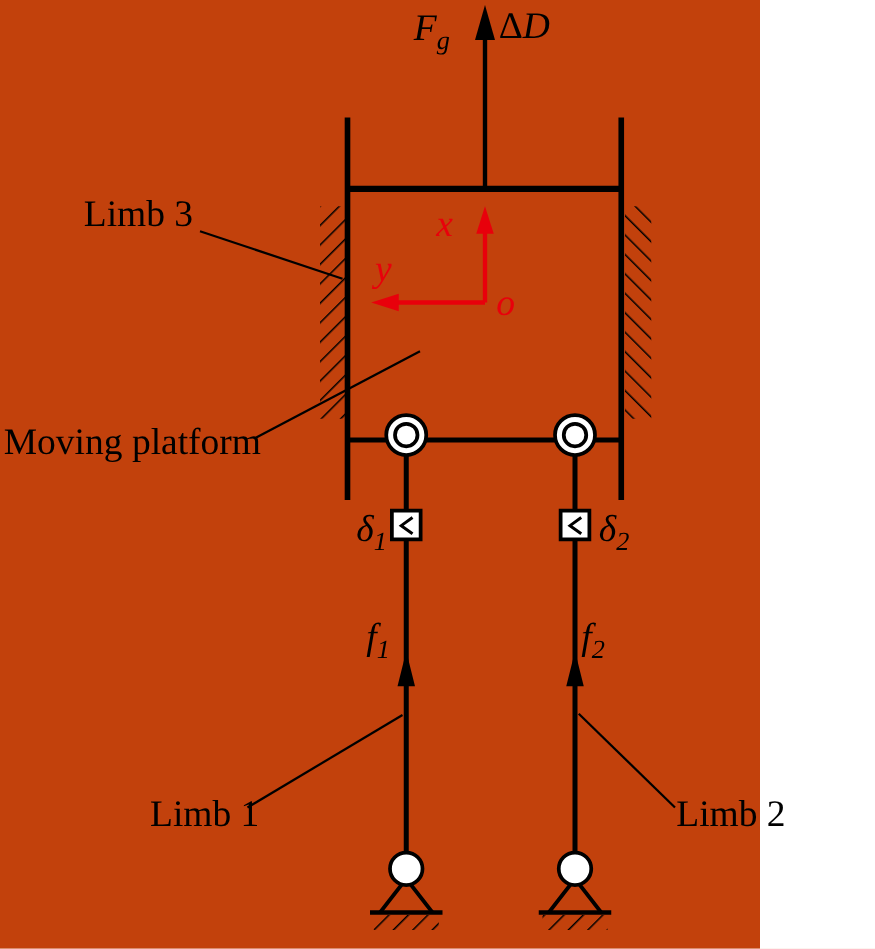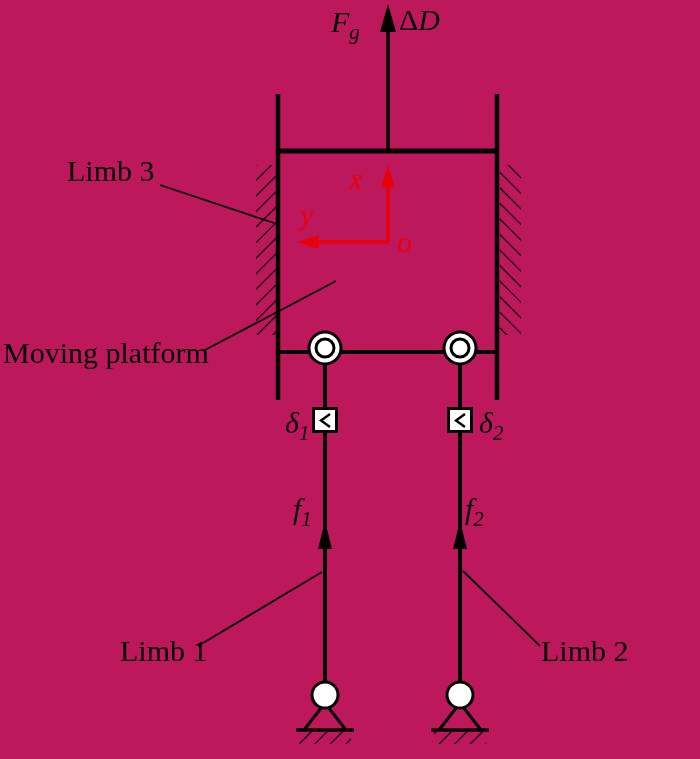--- a/index.html
+++ b/index.html
@@ -1,16 +1,16 @@
 <!DOCTYPE html>
 <html><head>
 <meta charset="utf-8">
 <style>
   html, body { margin: 0; padding: 0; background: #ffffff; }
-  .stage { width: 700px; height: 759px; background: #be185d; position: relative; }
+  .stage { width: 608px; height: 759px; background: #c2410c; position: relative; }
   svg text { font-family: "Liberation Serif", "DejaVu Serif", serif; fill: #000000; }
   svg .math { font-style: italic; font-size: 30px; }
   svg .plain { font-style: normal; font-size: 30px; }
   svg .sub { font-size: 21px; }
   svg .upright { font-style: normal; }
   svg .red { fill: #e8000b; }
 </style>
 </head>
 <body>
 

